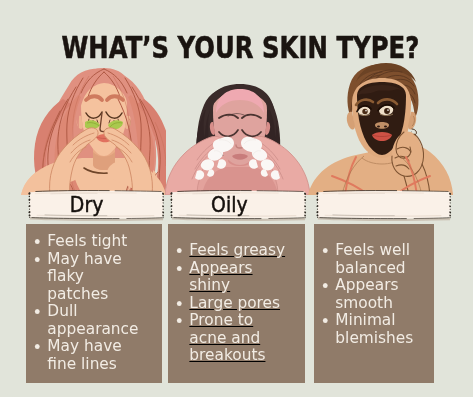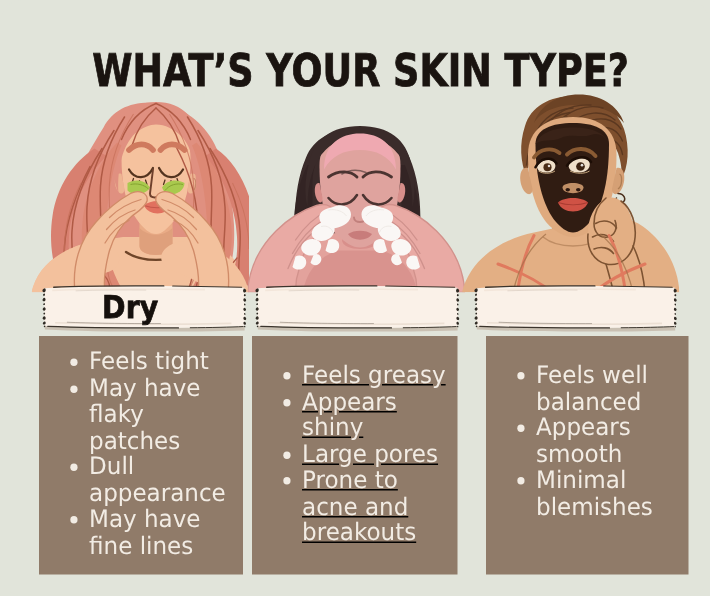--- a/index.html
+++ b/index.html
@@ -18,40 +18,40 @@
 
 .col{position:absolute;top:62px;width:145px;height:322px;}
 .c1{left:21px;} .c2{left:165px;} .c3{left:308px;}
 
 .art{position:absolute;left:0;top:0;width:145px;height:133px;overflow:hidden;}
 .art svg{display:block;}
 
 .panel{position:absolute;top:162px;height:159px;background:#907b69;}
 .c1 .panel{left:5px;width:136px;}
 .c2 .panel{left:3px;width:137px;text-decoration:underline;}
-.c3 .panel{left:16px;width:135px;}
-
-.list{margin:0;padding:8px 0 0 18px;list-style:none;width:116px;}
+.c3 .panel{left:6px;width:120px;}
+
+.list{margin:0;padding:8px 0 0 6px;list-style:none;width:116px;}
 .c2 .list{padding-top:17px;}
 .c3 .list{padding-top:17px;}
 .list li{position:relative;color:#f2ece4;font-family:"DejaVu Sans",sans-serif;
          font-size:16px;line-height:17.5px;padding-left:16px;width:100px;
          transform:scaleX(.96);transform-origin:left top;}
 .list li .bl{position:absolute;left:3px;top:7px;width:5px;height:5px;
              border-radius:50%;background:#f2ece4;}
 
 
 .banner{position:absolute;top:126px;height:40px;}
 .c1 .banner{left:4px;width:142px;}
 .c2 .banner{left:2px;width:142px;}
 .c3 .banner{left:5px;width:141px;}
 .banner svg{position:absolute;left:0;top:0;}
 .banner .tx{position:absolute;left:-9px;top:2px;width:100%;height:29px;
             display:flex;align-items:center;justify-content:center;
-            font-family:"DejaVu Sans",sans-serif;font-weight:700;font-size:21px;
+            font-family:"DejaVu Sans",sans-serif;font-weight:400;font-size:21px;
             color:#15100d;z-index:3;-webkit-text-stroke:.5px #15100d;}
 .banner .tx span{display:inline-block;transform:scaleX(.9);}
 </style>
 </head>
 <body>
 
 <div id="stage">
 
   <div class="title-wrap">
     <div class="title">WHAT’S YOUR SKIN TYPE?</div>
@@ -400,20 +400,23 @@
     <path d="M140.7 17.2 C142.4 17.7 142.3 19.4 140.9 19.3 C139.8 19.1 140.0 17.5 140.6 17.2 Z"></path>
     <path d="M141.0 20.6 C141.9 21.1 141.8 22.0 141.0 21.9 C140.4 21.8 140.5 20.9 140.8 20.7 Z"></path>
     <path d="M140.8 23.2 C142.5 23.7 142.4 25.5 141.0 25.4 C139.9 25.2 140.0 23.5 140.6 23.2 Z"></path>
     <path d="M140.9 26.5 C142.3 27.1 142.2 28.7 140.9 28.5 C139.9 28.3 140.1 26.8 140.6 26.5 Z"></path>
     <path d="M141.0 29.1 C141.8 29.5 141.7 30.3 141.0 30.2 C140.5 30.1 140.6 29.3 140.8 29.1 Z"></path>
   </g>
 
   <path d="M20 26.8 C34 27.4 60 27.8 84 27.7" stroke="#6d6358" stroke-width=".55" fill="none" opacity=".55"></path>
   <path d="M26 5.9 C40 5.4 60 5.2 74 5.4" stroke="#b9aa9c" stroke-width=".45" fill="none" opacity=".5"></path>
 </svg>
+      <div class="tx">
+          <span>Oily</span>
+        </div>
     </div>
   </div>
   <div class="col c3">
     <div class="art">
 <svg xmlns="http://www.w3.org/2000/svg" viewBox="308 62 145 133" width="145" height="133">
   <defs>
             <clipPath id="cl3">
               <rect x="308" y="62" width="145" height="133"></rect>
             </clipPath>
           </defs>

